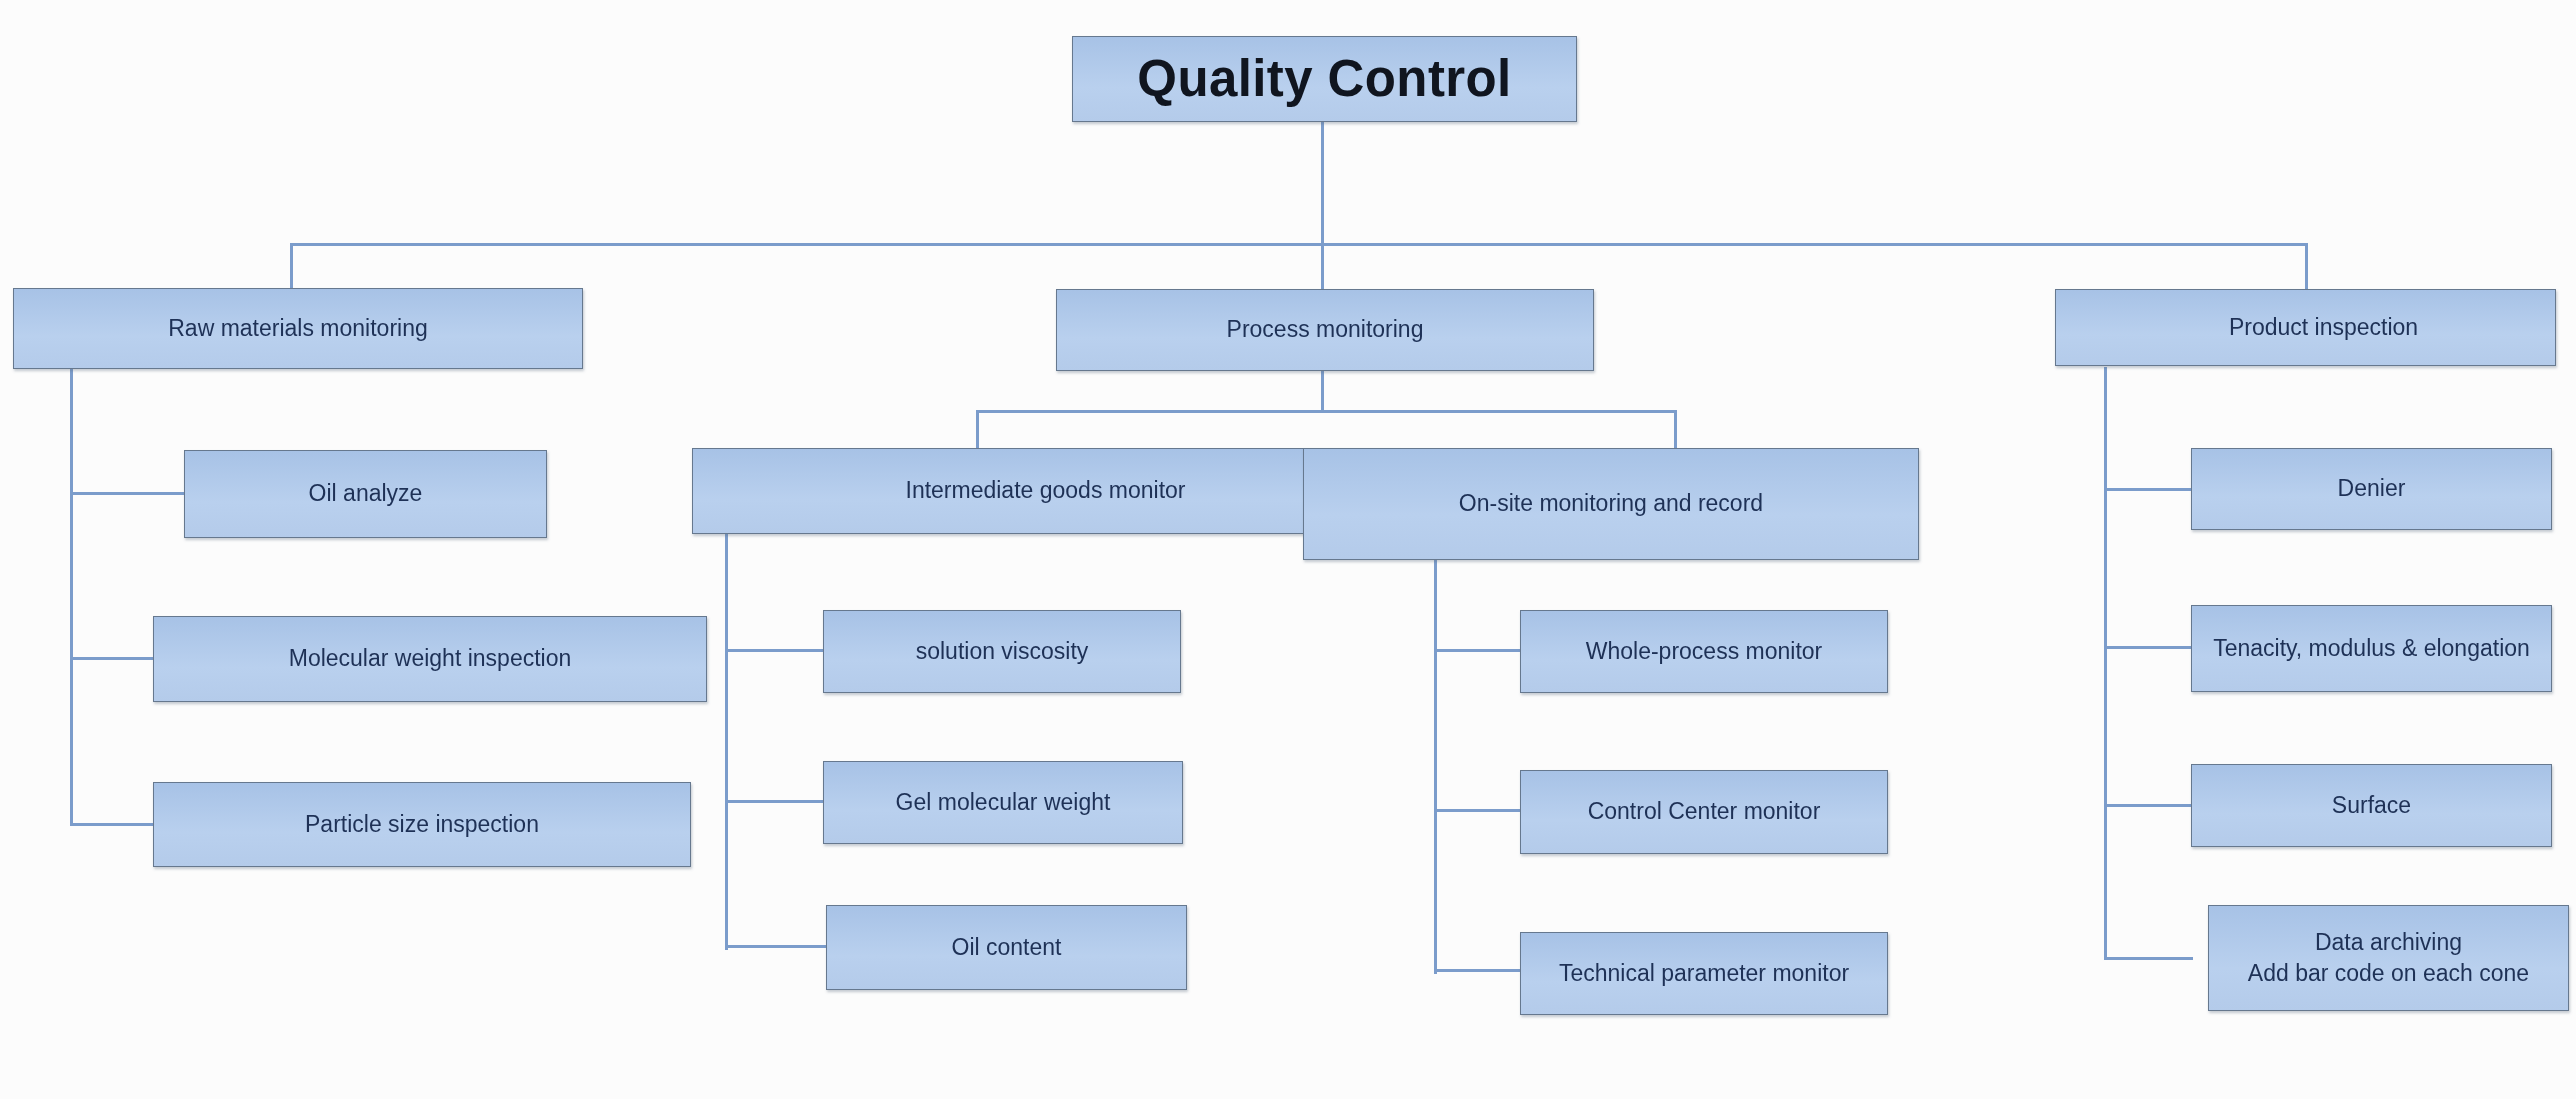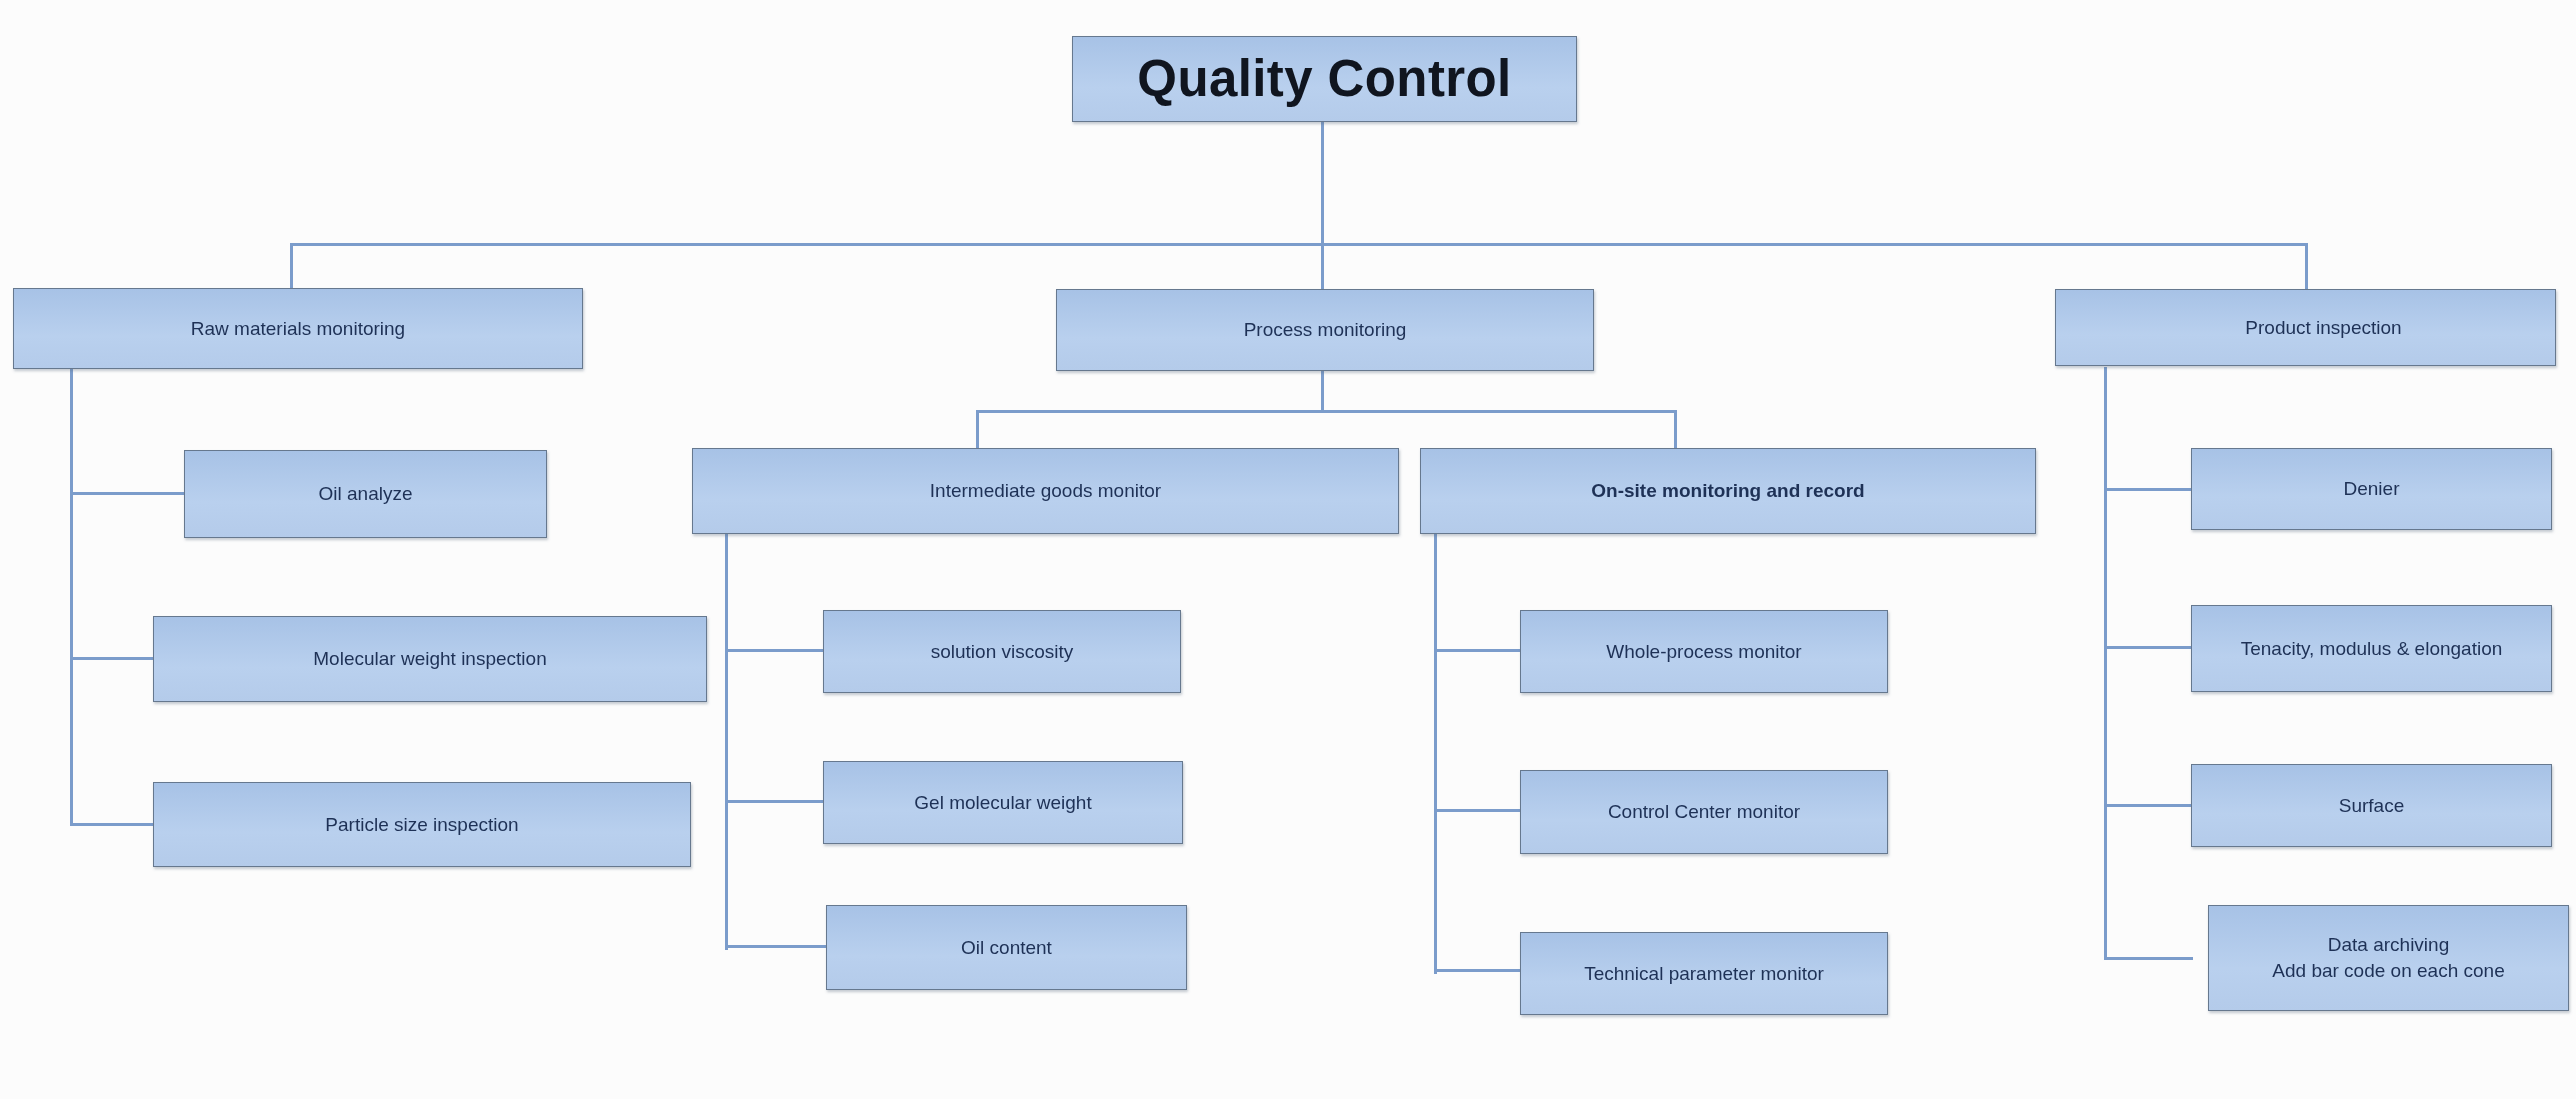--- a/index.html
+++ b/index.html
@@ -27,21 +27,21 @@
     position: absolute;
     box-sizing: border-box;
     display: flex;
     align-items: center;
     justify-content: center;
     text-align: center;
     background: linear-gradient(180deg, var(--node-fill-top) 0%, var(--node-fill-bottom) 60%, #b4cbea 100%);
     border: 1.7px solid var(--node-border);
     box-shadow: 0.9px 1.7px 2.6px rgba(90,105,125,0.35);
     color: var(--node-text);
-    font-size: 19px;
+    font-size: 23px;
     line-height: 1.35;
     padding: 3.4px 12px;
   }
   .node.title {
     font-size: 51px;
     font-weight: 700;
     color: var(--title-text);
     letter-spacing: 0.4px;
   }
   .node.pre-line { white-space: pre-line; margin-left: 17px; }
@@ -93,21 +93,21 @@
 
   <div class="node" style="left:13px; top:288px; width:570px; height:81px;">Raw materials monitoring</div>
   <div class="node" style="left:1056px; top:289px; width:538px; height:82px;">Process monitoring</div>
   <div class="node" style="left:2055px; top:289px; width:501px; height:77px;padding-left:48px;">Product inspection</div>
 
   <div class="node" style="left:153px; top:616px; width:554px; height:86px;">Molecular weight inspection</div>
   <div class="node" style="left:184px; top:450px; width:363px; height:88px;">Oil analyze</div>
   <div class="node" style="left:153px; top:782px; width:538px; height:85px;">Particle size inspection</div>
 
   <div class="node" style="left:692px; top:448px; width:707px; height:86px;">Intermediate goods monitor</div>
-  <div class="node" style="left:1420px; top:448px; width:616px; height:86px;font-weight:bold;">On-site monitoring  and record</div>
+  <div class="node" style="left:1303px; top:448px; width:616px; height:112px;">On-site monitoring  and record</div>
 
   <div class="node" style="left:823px; top:610px; width:358px; height:83px;">solution viscosity</div>
   <div class="node" style="left:823px; top:761px; width:360px; height:83px;">Gel molecular weight</div>
   <div class="node" style="left:1520px; top:610px; width:368px; height:83px;">Whole-process monitor</div>
 
   <div class="node" style="left:826px; top:905px; width:361px; height:85px;">Oil content</div>
   <div class="node" style="left:1520px; top:770px; width:368px; height:84px;">Control Center monitor</div>
   <div class="node" style="left:1520px; top:932px; width:368px; height:83px;">Technical parameter monitor</div>
 
   <div class="node" style="left:2191px; top:448px; width:361px; height:82px;">Denier</div>

